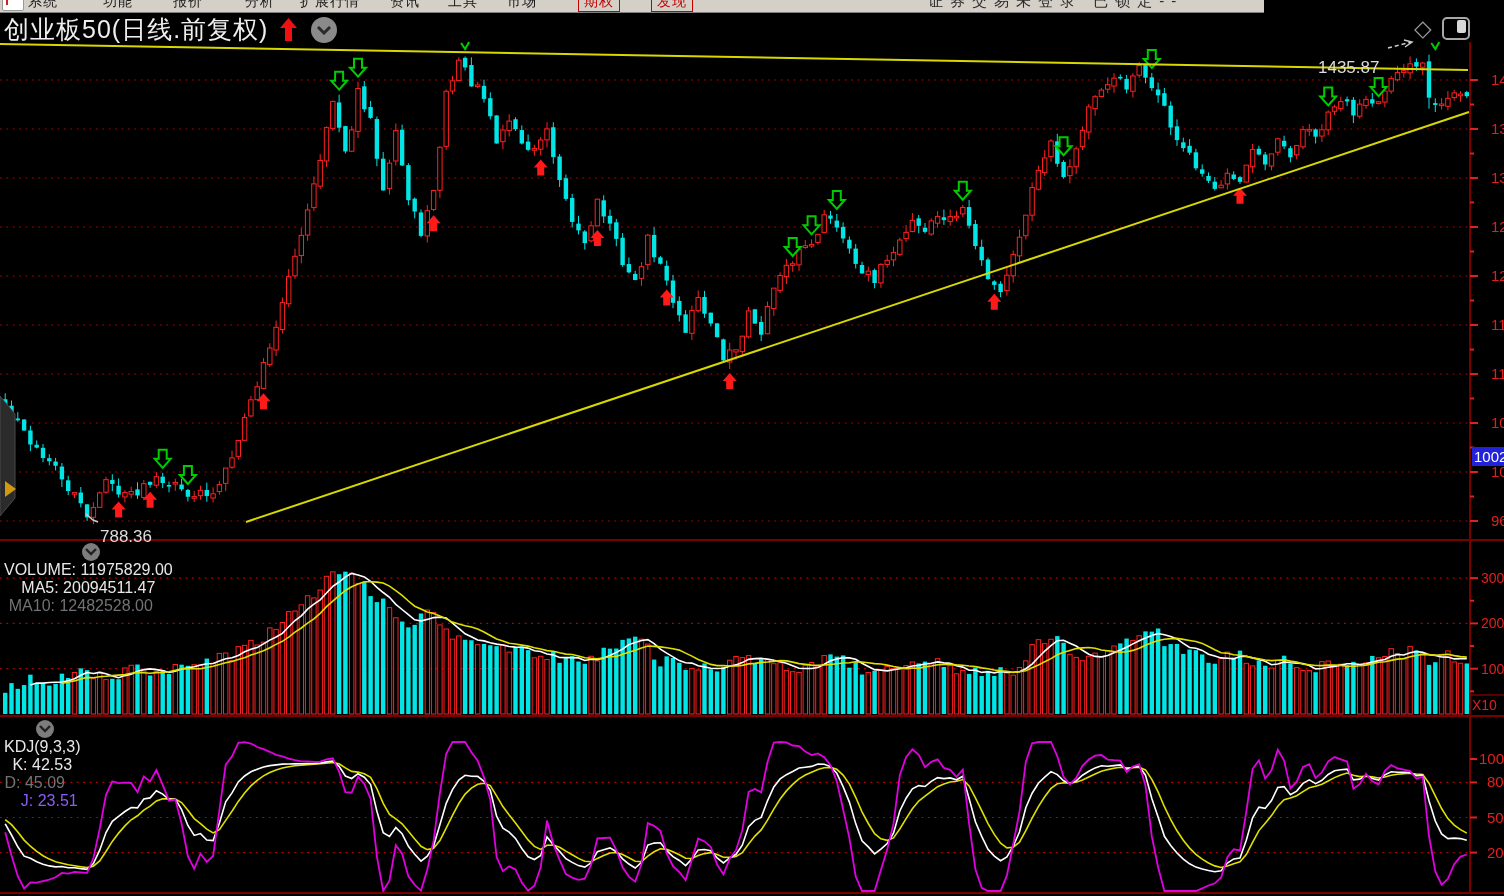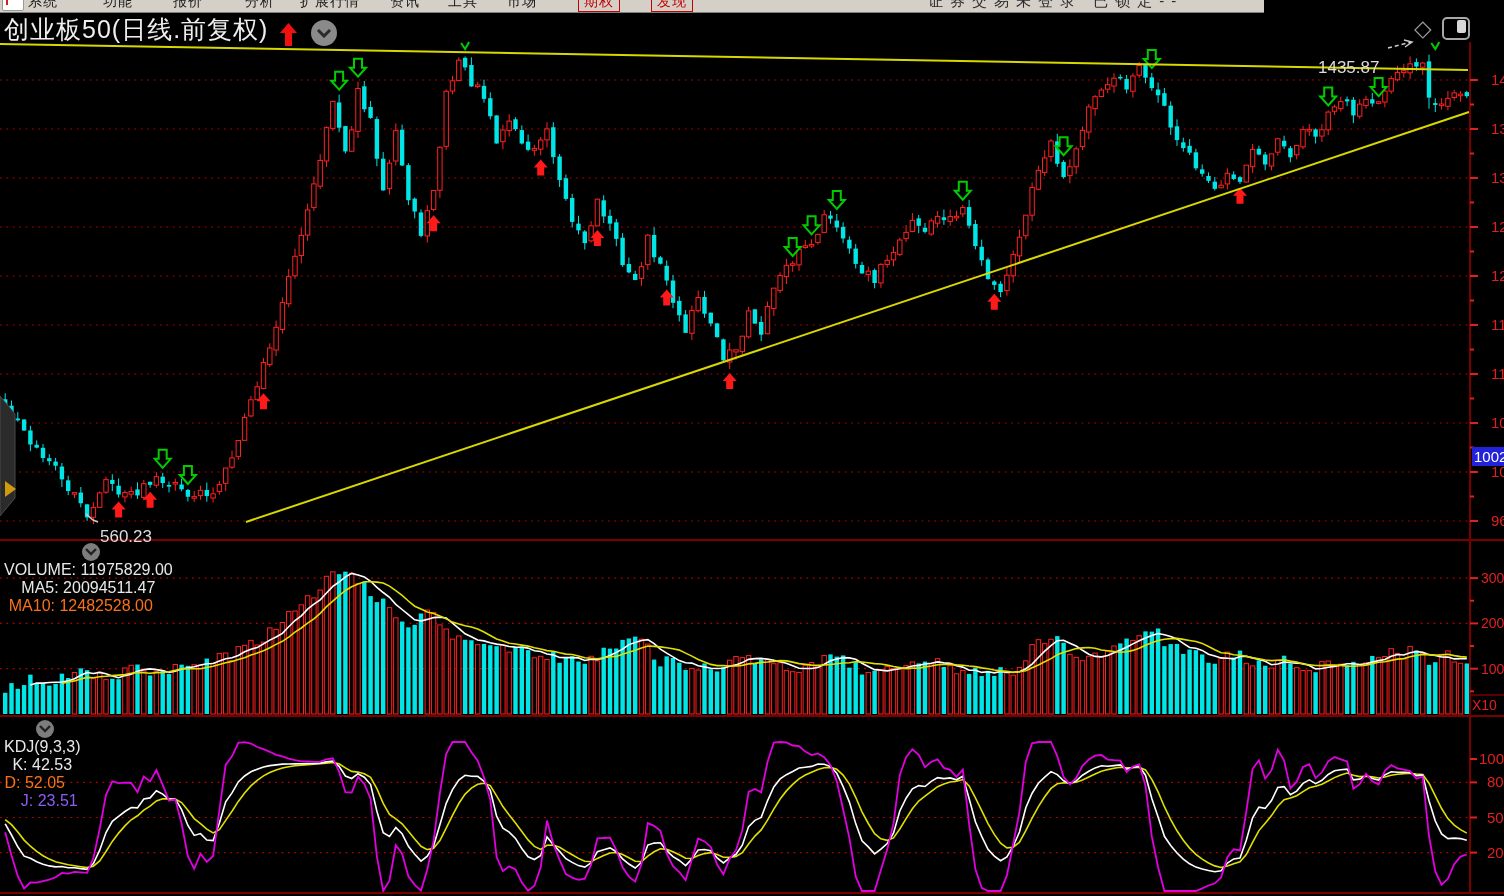--- a/index.html
+++ b/index.html
@@ -10,30 +10,30 @@
   .menu-inner{position:absolute;top:-11px;left:0;width:1504px;height:24px;line-height:24px;
     font-size:14px;color:#1a1a1a;white-space:nowrap;}
   .mi{position:absolute;top:0;letter-spacing:1px;}
   .mi.red{color:#c40000;border:1px solid #c40000;padding:0 5px;line-height:20px;top:1px;}
   .status{position:absolute;left:928px;top:0;color:#2b2b2b;letter-spacing:7px;font-size:15px;}
   .appicon{position:absolute;left:2px;top:2px;width:20px;height:18px;background:#fff;border:1px solid #999;border-radius:2px;}
   .appicon:after{content:"";position:absolute;left:3px;top:3px;width:8px;height:8px;border:2px solid #d02020;border-right:none;border-bottom:none;}
   .mcircle{position:absolute;left:1493px;top:1px;width:16px;height:16px;border-radius:50%;background:#b8b4ac;border:1px solid #777;}
   
   svg#chart-svg{position:absolute;left:0;top:0;z-index:1;}
-  .titlerow{position:absolute;left:4px;top:13px;z-index:10;display:flex;align-items:flex-end;}
+  .titlerow{position:absolute;left:4px;top:13px;z-index:10;display:flex;align-items:center;}
   .title-text{color:#efefef;font-size:25px;letter-spacing:1px;}
   .title-uparrow{margin-left:12px;}
   .circle-btn{width:26px;height:26px;border-radius:50%;background:#8a8a8a;margin-left:14px;
     display:flex;align-items:center;justify-content:center;}
   .panel-header{position:absolute;z-index:10;display:flex;align-items:center;font-size:16px;flex-direction:column;}
   .panel-circle{width:18px;height:18px;border-radius:50%;background:#7d7d7d;display:flex;
     align-items:center;justify-content:center;margin-right:8px;flex:0 0 auto;}
   .ph-white{color:#e8e8e8;margin-right:14px;}
-  .ph-yellow{color:#f97316;margin-right:29px;}
+  .ph-yellow{color:#737373;margin-right:29px;}
   .ph-magenta{color:#8b5cf6;}
   .anno{position:absolute;z-index:9;color:#dcdcdc;font-size:17px;margin-top:20px;}
   .badge{position:absolute;left:1472px;top:447px;width:32px;height:19px;background:#2222d8;
     color:#fff;font-size:15px;line-height:19px;padding-left:2px;overflow:hidden;z-index:9;}
   .tr-icons{position:absolute;top:15px;left:1414px;z-index:10;display:flex;align-items:center;}
   .diamond{color:#9a9a9a;font-size:23px;margin-right:10px;}
   .layout-icon{width:24px;height:19px;border:2px solid #a8a8a8;border-radius:5px;position:relative;}
   .layout-icon span{position:absolute;right:2px;top:1px;width:9px;height:13px;background:#d8d8d8;border-radius:2px;}
 </style>
 </head>
@@ -876,21 +876,21 @@
 </div>
 
 <div class="tr-icons">
   <span class="diamond">◇</span>
   <span class="layout-icon">
       <span></span>
     </span>
 </div>
 
 <span class="anno" style="left:1318px;top:38px;">1435.87</span>
-<span class="anno" style="left:100px;top:507px;">560.23</span>
+<span class="anno" style="left:100px;top:507px;">788.36</span>
 <span class="badge">1002</span>
 
 <div class="panel-header" style="left:4px;top:543px;">
   <span class="panel-circle">
     <svg width="12" height="8">
         <polyline points="1,1 6,6 11,1" fill="none" stroke="#222" stroke-width="2.4"></polyline>
       </svg>
   </span>
   <span class="ph-white">VOLUME: 11975829.00</span>
   <span class="ph-white">MA5: 20094511.47</span>
@@ -898,15 +898,15 @@
 </div>
 
 <div class="panel-header" style="left:4px;top:720px;">
   <span class="panel-circle">
     <svg width="12" height="8">
         <polyline points="1,1 6,6 11,1" fill="none" stroke="#222" stroke-width="2.4"></polyline>
       </svg>
   </span>
   <span class="ph-white">KDJ(9,3,3)</span>
   <span class="ph-white">K: 42.53</span>
-  <span class="ph-yellow">D: 52.05</span>
+  <span class="ph-yellow">D: 45.09</span>
   <span class="ph-magenta">J: 23.51</span>
 </div>
 
 </body></html>

